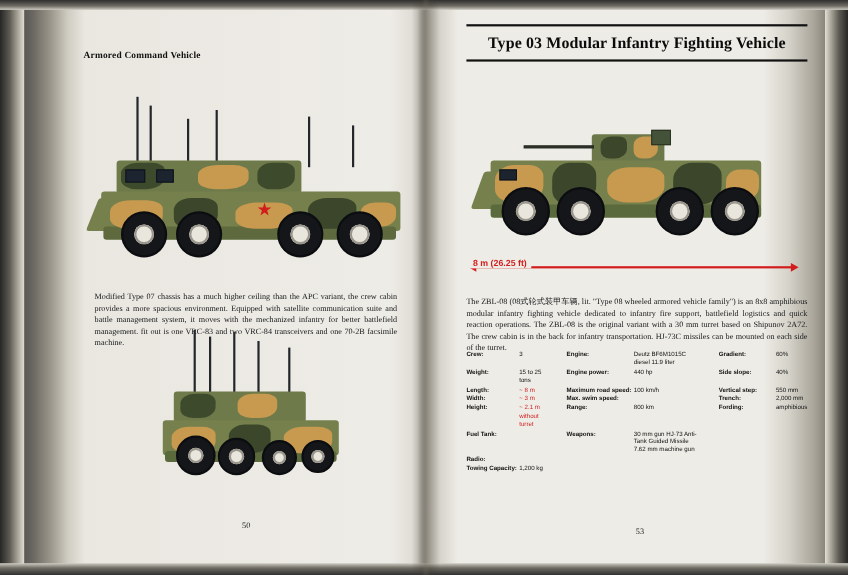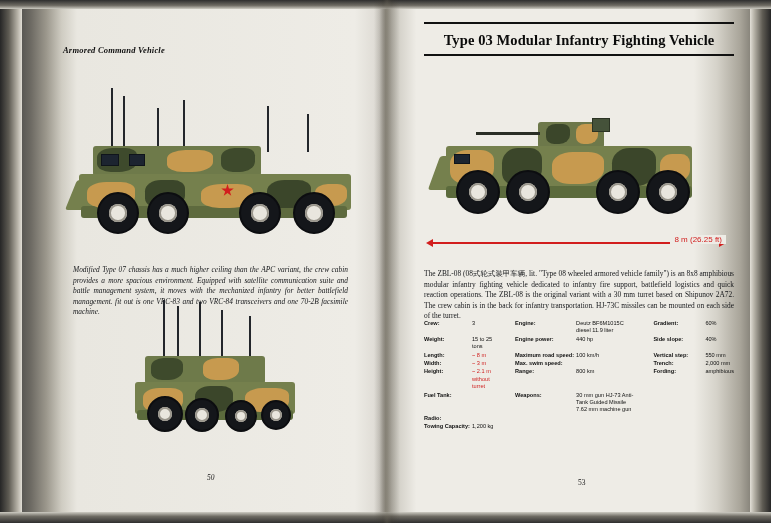--- a/index.html
+++ b/index.html
@@ -6,21 +6,21 @@
   body{
     width:771px;height:523px;overflow:hidden;
     background:#2b2b2b;
     font-family:"Liberation Serif", serif;
   }
   .book{
     position:relative;width:771px;height:523px;
     background:linear-gradient(90deg,#3a3a3a 0%,#4a4a48 2%,#6d6a63 4%,#9b978c 6%,#cfccc2 8%,#e9e7e0 10%,#eeece6 46%,#dcd9d2 49.2%,#a8a49a 50%,#c9c6bd 50.8%,#eeece6 54%,#eeece6 90%,#d5d2c9 93%,#a9a59a 96%,#6b6860 98.5%,#3a3a3a 100%);
   }
   .page{position:absolute;top:0;height:523px;}
-  .left-page{left:11px;width:352px;font-style:italic;}
+  .left-page{left:24px;width:352px;}
   .right-page{left:400px;width:350px;}
 
   h1.section-title{
     font-family:"Liberation Serif", serif;
     font-weight:bold;
     margin:0;
   }
 
   .left-title{
     position:absolute;left:52px;top:45px;
@@ -68,22 +68,22 @@
     position:absolute;left:26px;top:236px;width:300px;height:14px;
   }
   .arrow-line{position:absolute;left:6px;right:6px;top:6px;height:1.5px;background:#d21d1d;}
   .arrow-line:before,.arrow-line:after{
     content:"";position:absolute;top:-3px;width:0;height:0;
     border-top:4px solid transparent;border-bottom:4px solid transparent;
   }
   .arrow-line:before{left:-6px;border-right:7px solid #d21d1d;}
   .arrow-line:after{right:-6px;border-left:7px solid #d21d1d;}
   .arrow-label{
-    position:absolute;left:0;right:0;top:-1px;text-align:right;
-    font-size:8px;font-weight:normal;color:#d21d1d;
+    position:absolute;left:0;right:0;top:-1px;text-align:left;
+    font-size:8px;font-weight:bold;color:#d21d1d;
     font-family:"Liberation Sans", sans-serif;
   }
   .arrow-label span{background:#eeece6;padding:0 4px;}
 
   
   .specs{
     position:absolute;left:24px;top:320px;width:312px;
     font-family:"Liberation Sans", sans-serif;
     font-size:5.6px;line-height:7.4px;color:#111;
   }

